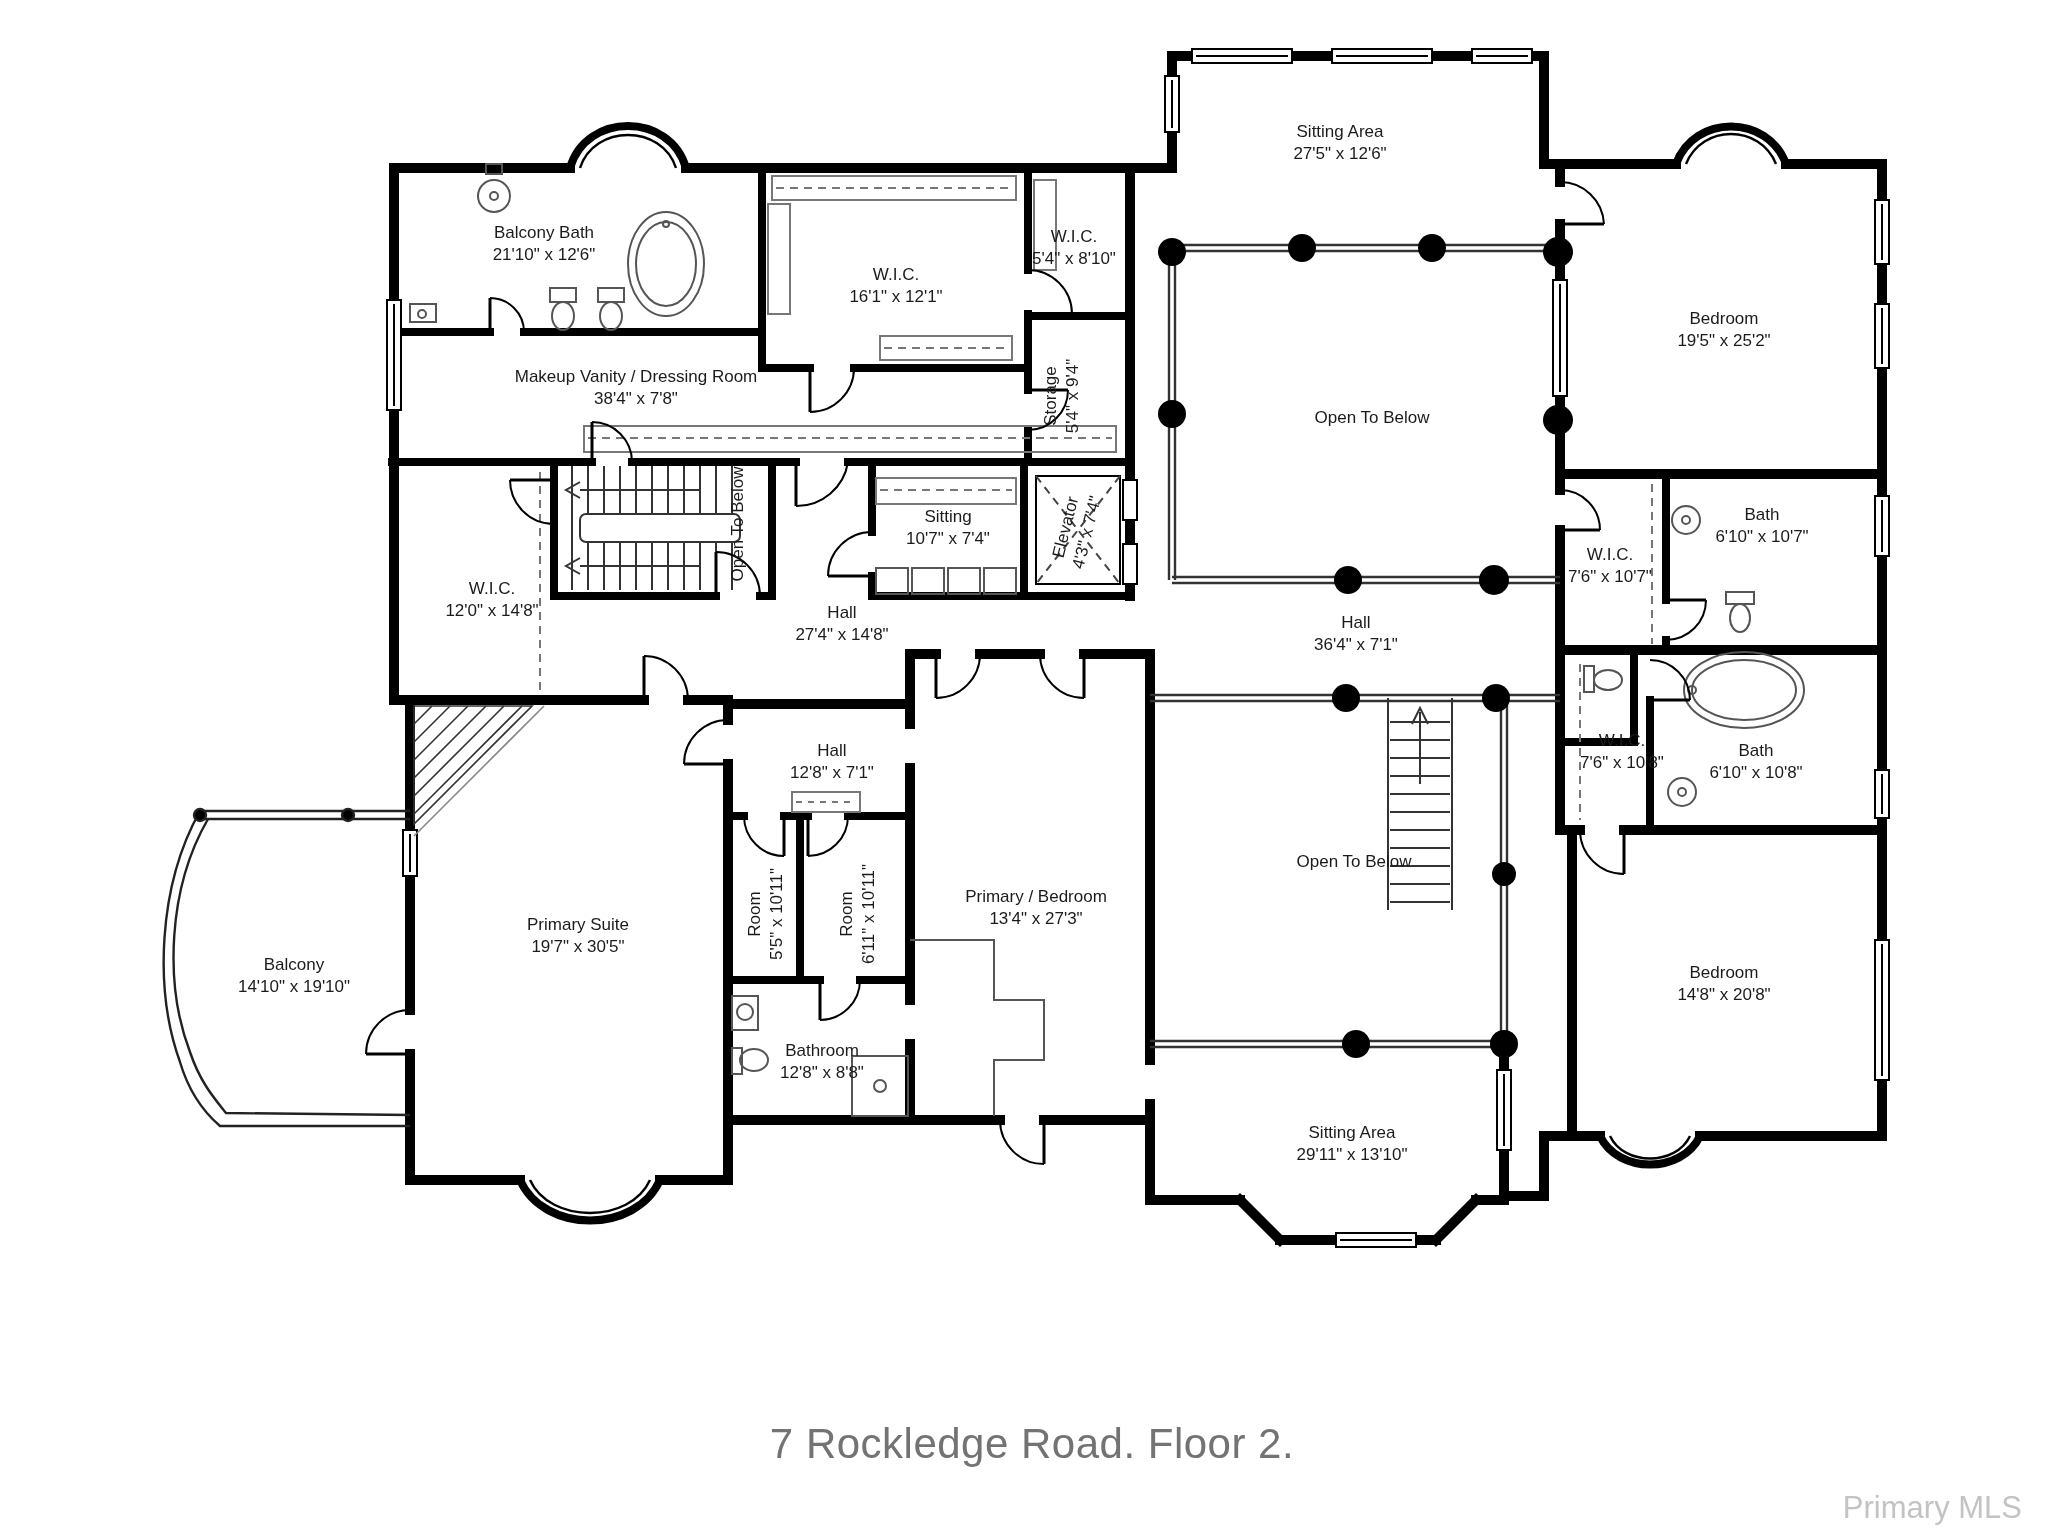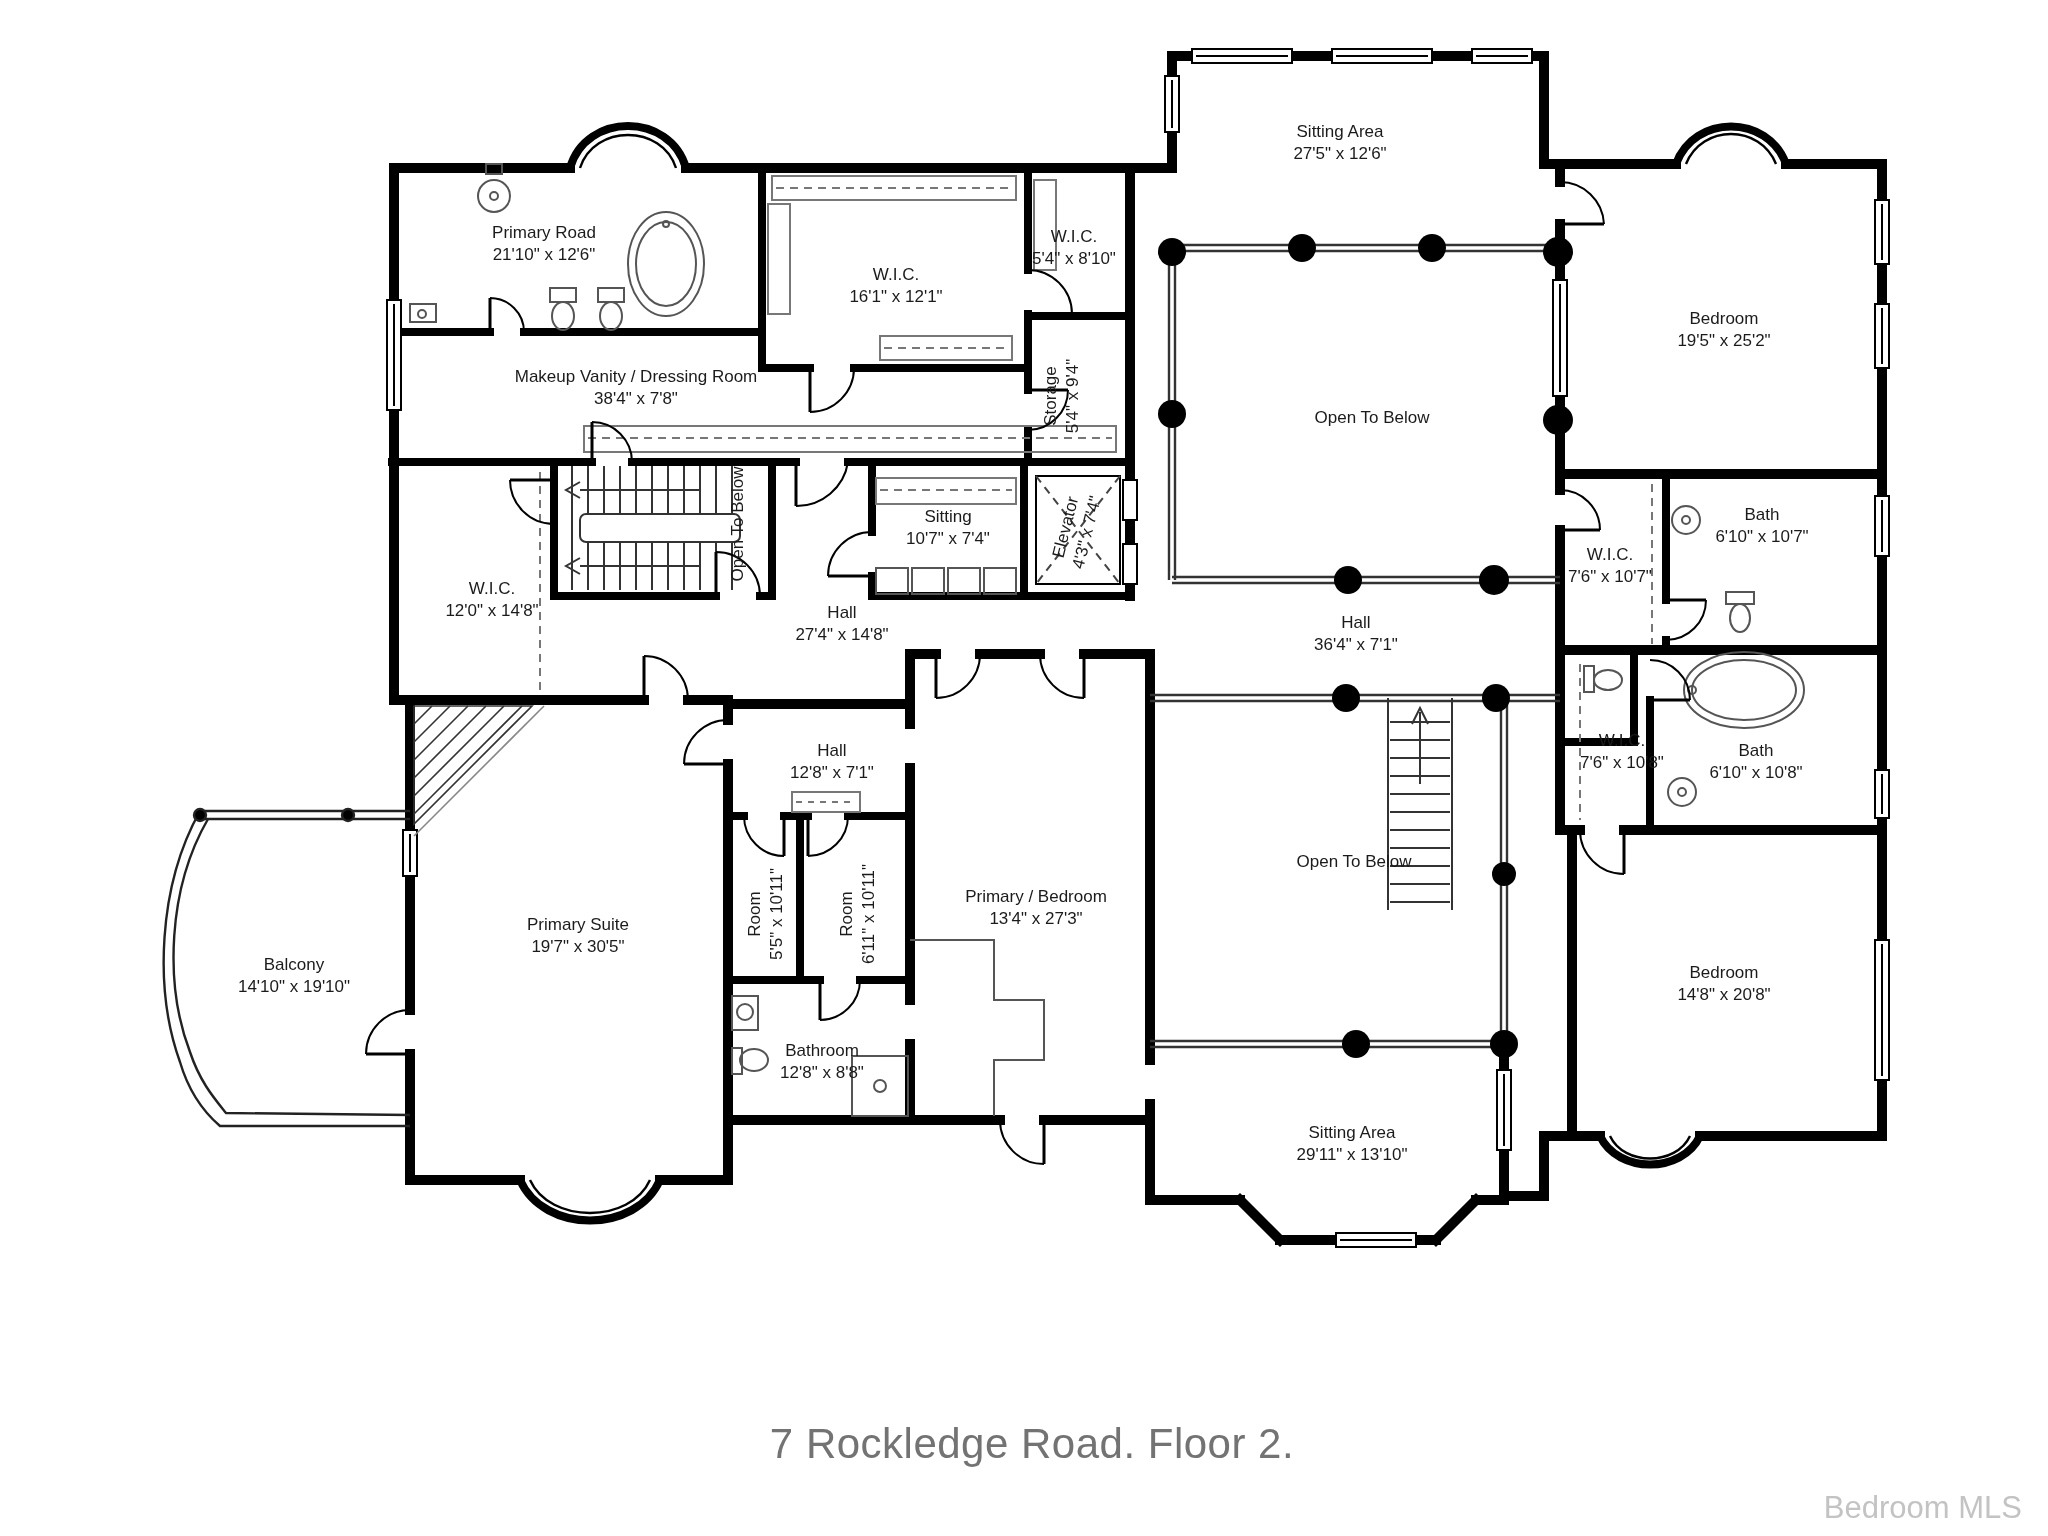--- a/index.html
+++ b/index.html
@@ -256,21 +256,21 @@
   <g stroke="#222" stroke-width="1.2" fill="none">
     <path d="M100,405.5 H205 M100,409.5 H205"></path>
     <path d="M100,405.5 C79,443 77,495 90,531 C95,548 103,557 110,563 L205,563"></path>
     <path d="M104,409.5 C84,444 82,492 95,526 C100,541 107,549 113,556.5 L205,557.5"></path>
     <circle cx="100" cy="407.5" r="3" fill="#000"></circle>
     <circle cx="174" cy="407.5" r="3" fill="#000"></circle>
   </g>
 </svg>
 
   <div class="lbl" style="left:544px;top:244px">
-    <div>Primary Road</div>
+    <div>Balcony Bath</div>
     <div>21'10" x 12'6"</div>
   </div>
   <div class="lbl" style="left:896px;top:286px">
     <div>W.I.C.</div>
     <div>16'1" x 12'1"</div>
   </div>
   <div class="lbl" style="left:1074px;top:248px">
     <div>W.I.C.</div>
     <div>5'4" x 8'10"</div>
   </div>
@@ -366,14 +366,14 @@
   <div class="lbl" style="left:1724px;top:984px">
     <div>Bedroom</div>
     <div>14'8" x 20'8"</div>
   </div>
   <div class="lbl" style="left:1352px;top:1144px">
     <div>Sitting Area</div>
     <div>29'11" x 13'10"</div>
   </div>
 
   <div class="plan-title">7 Rockledge Road. Floor 2.</div>
-  <div class="watermark">Bedroom MLS</div>
+  <div class="watermark">Primary MLS</div>
 </div>
 
 </body></html>

